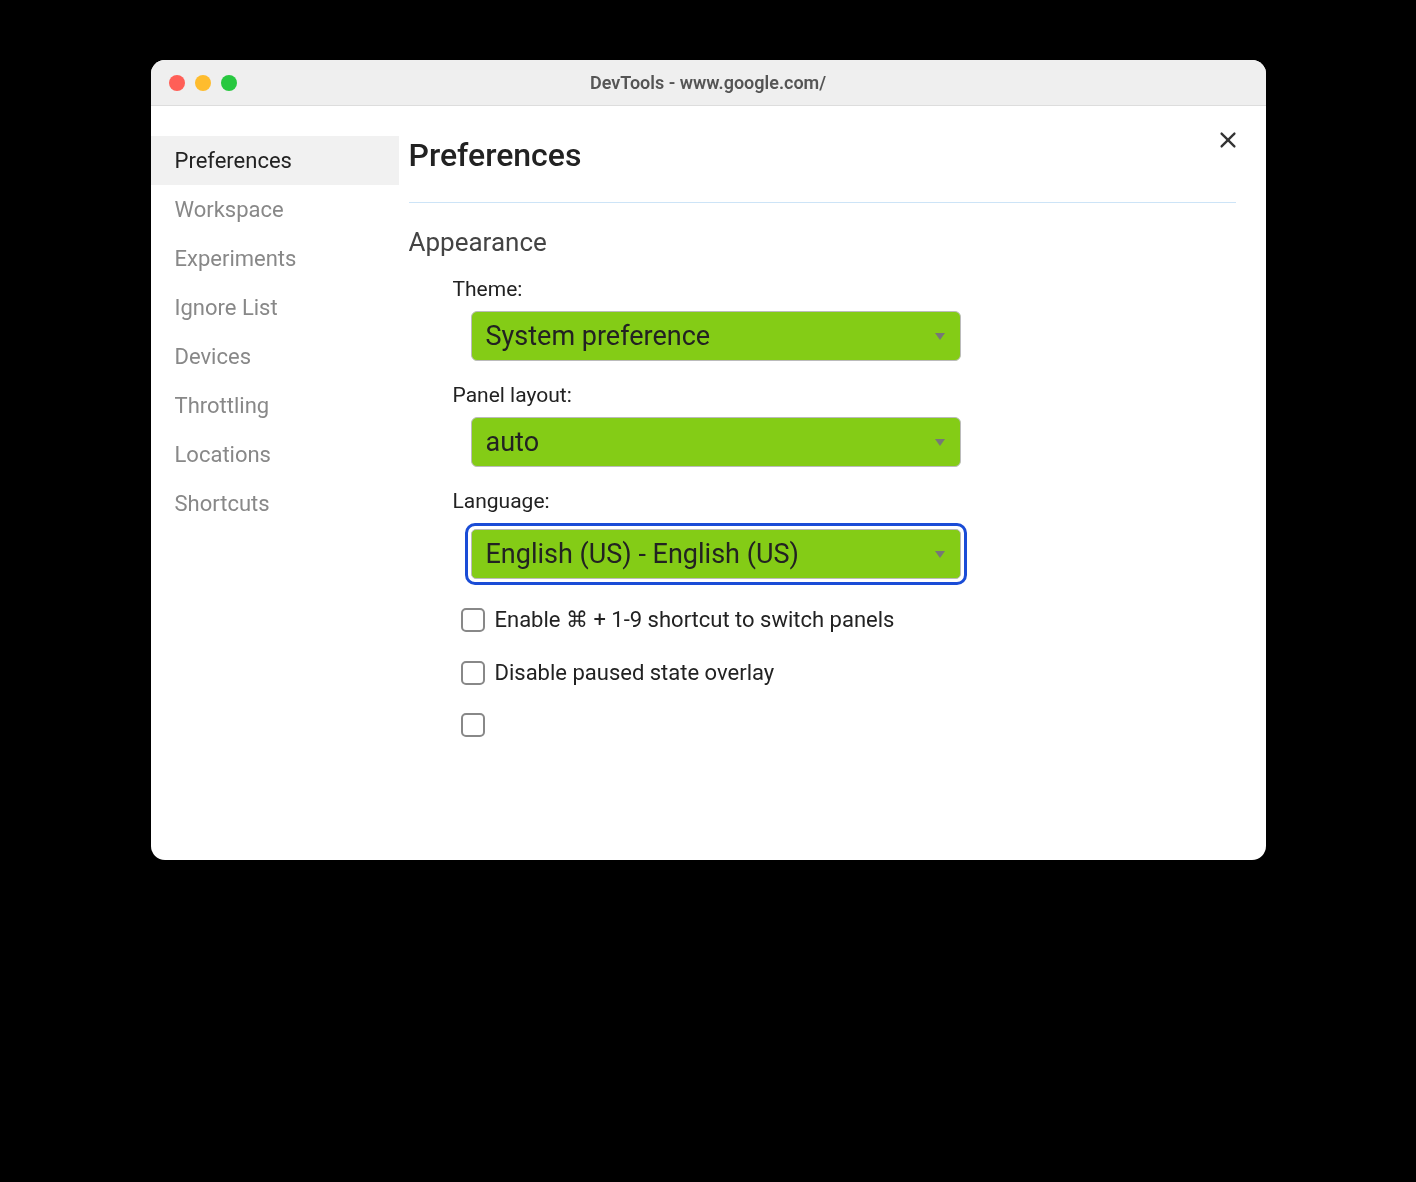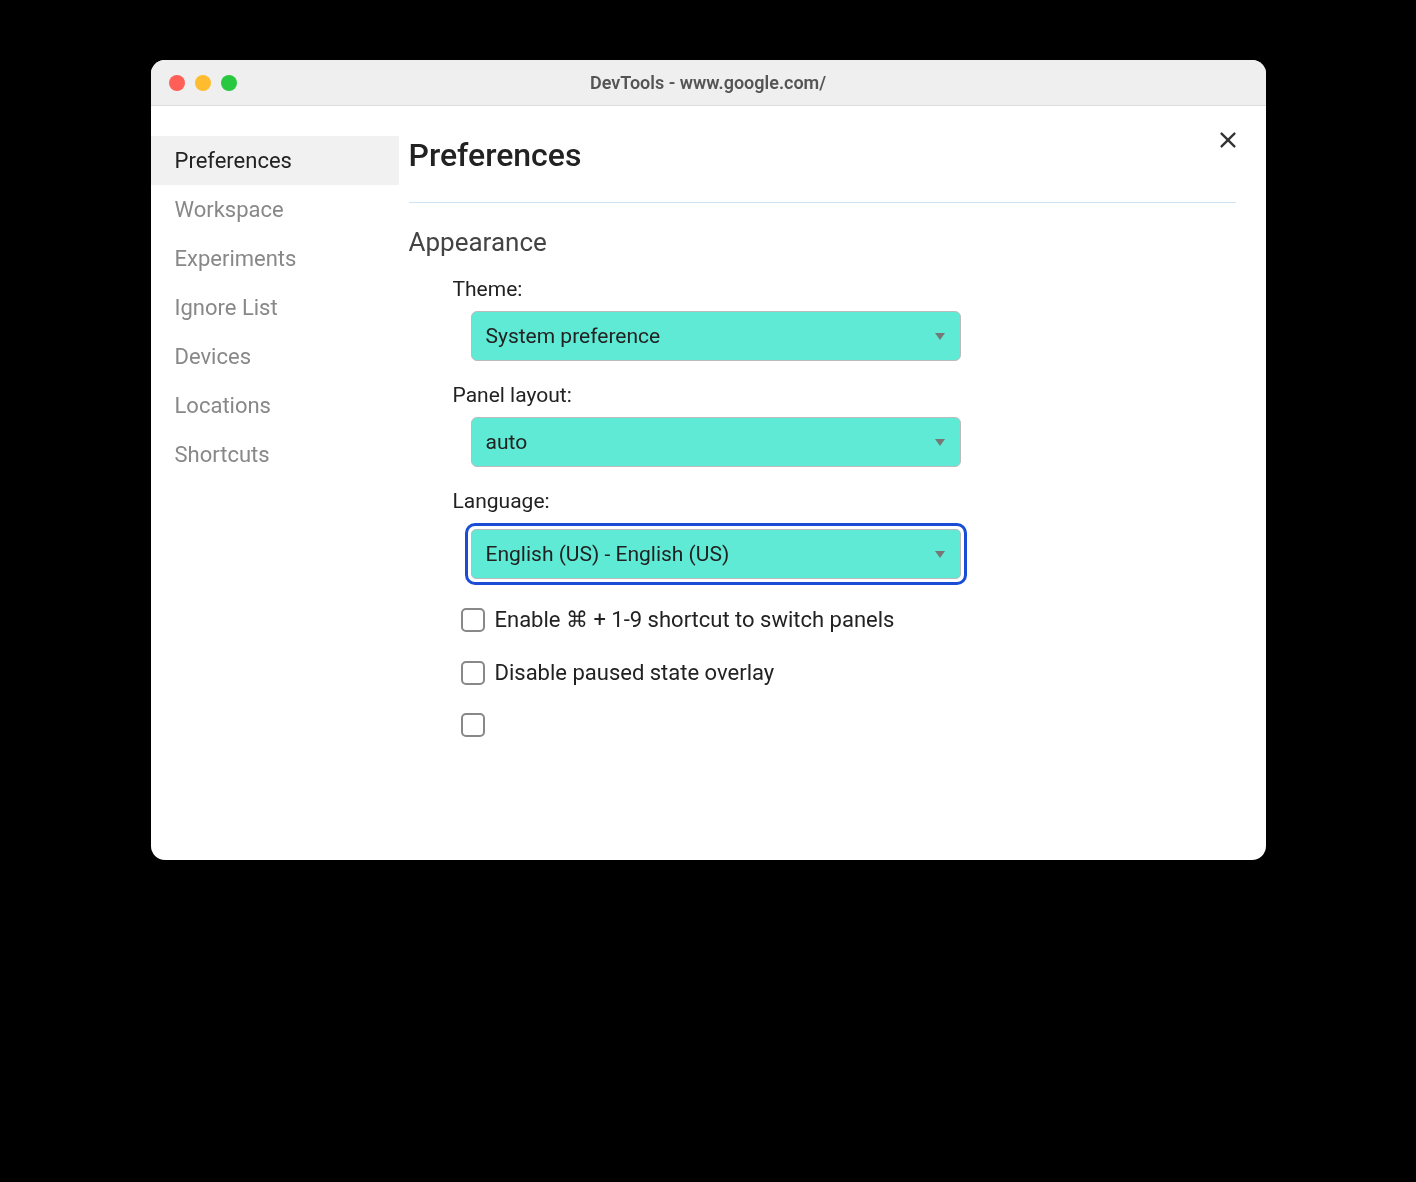--- a/index.html
+++ b/index.html
@@ -172,22 +172,22 @@
       position: relative;
       width: 490px;
       margin-left: 18px;
     }
     
     .select-like {
       width: 100%;
       height: 50px;
       border: 1px solid #bbb;
       border-radius: 6px;
-      background: #5eead4;
-      font-size: 21px;
+      background: #84cc16;
+      font-size: 27px;
       color: #222;
       padding: 0 40px 0 14px;
       display: flex;
       align-items: center;
       cursor: pointer;
     }
     
     .select-wrap.focused {
       padding: 3px;
       border: 3px solid #1a4cd6;
@@ -269,20 +269,23 @@
         <span>Workspace</span>
       </div>
       <div class="sidebar-item">
         <span>Experiments</span>
       </div>
       <div class="sidebar-item">
         <span>Ignore List</span>
       </div>
       <div class="sidebar-item">
         <span>Devices</span>
+      </div>
+      <div class="sidebar-item">
+        <span>Throttling</span>
       </div>
       <div class="sidebar-item">
         <span>Locations</span>
       </div>
       <div class="sidebar-item">
         <span>Shortcuts</span>
       </div>
     </div>
 
     <div class="main">

